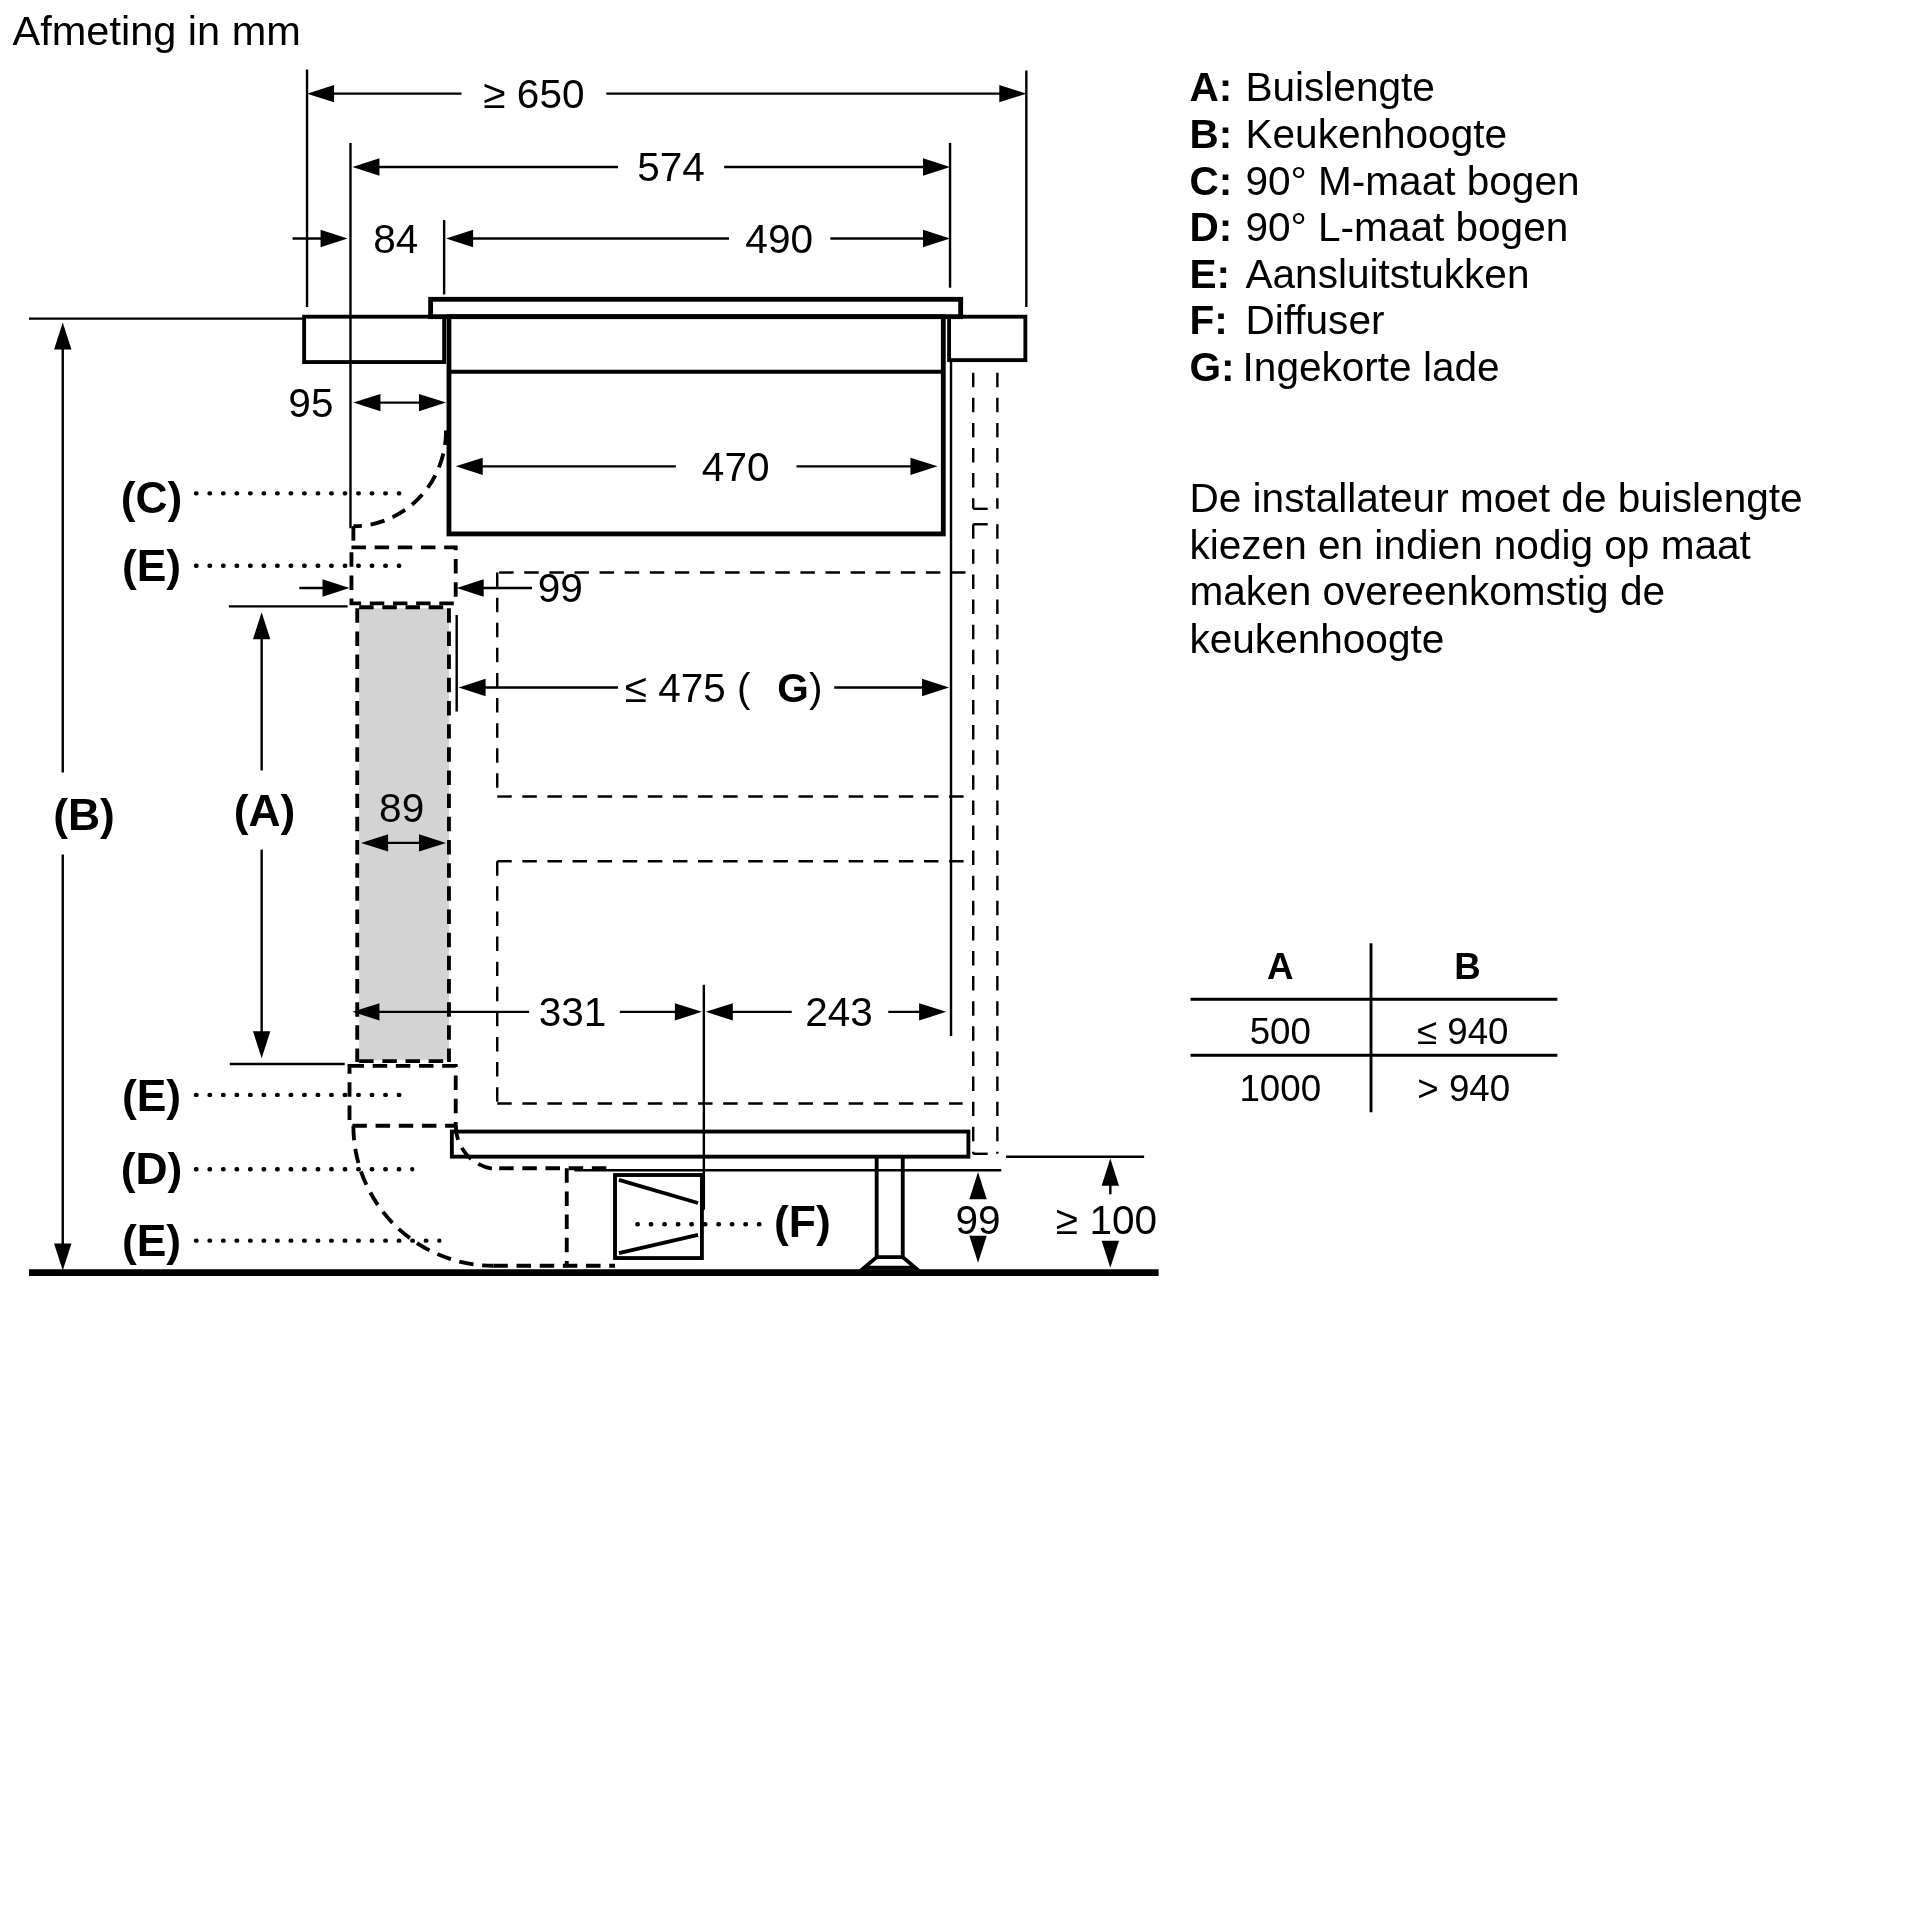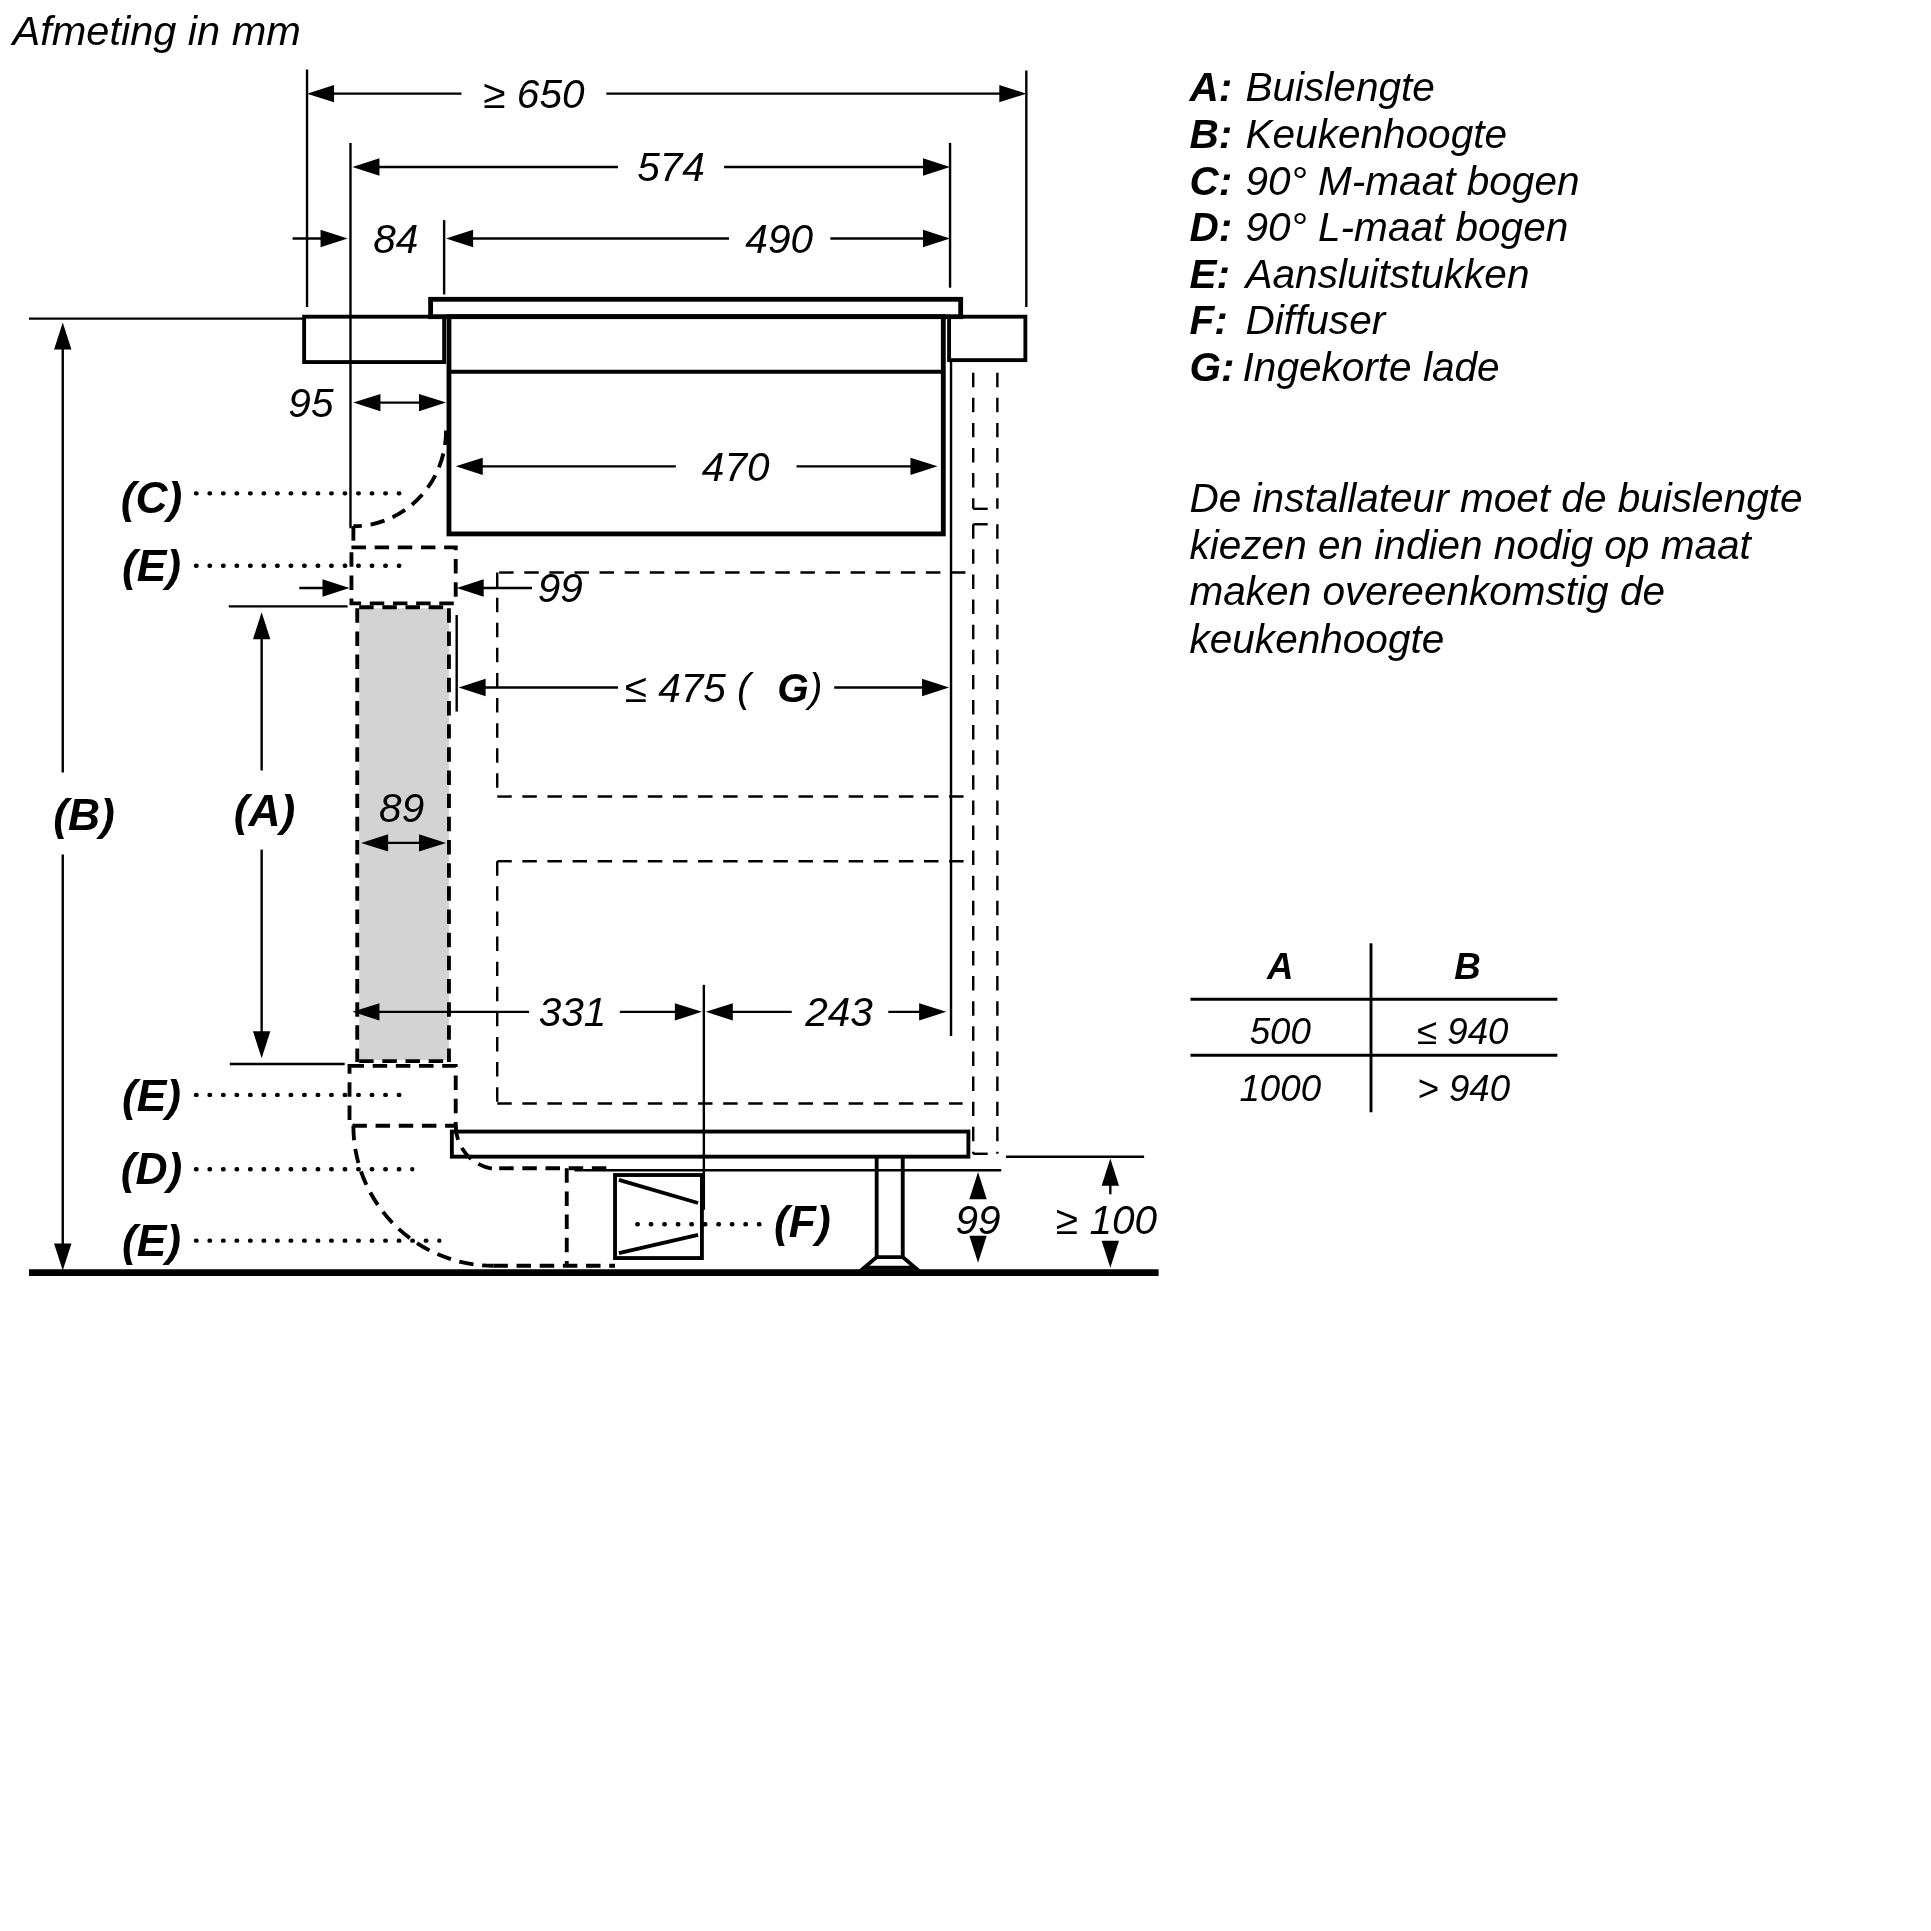--- a/index.html
+++ b/index.html
@@ -1,16 +1,16 @@
 <!DOCTYPE html>
 <html><head>
 <meta charset="utf-8">
 <style>
   html,body{margin:0;padding:0;background:#ffffff;}
-  .page{position:relative;width:1931px;height:1931px;background:#ffffff;overflow:hidden;font-style:italic;}
+  .page{position:relative;width:1931px;height:1931px;background:#ffffff;overflow:hidden;}
   svg{display:block;width:1931px;height:1931px;}
   text{font-family:"Liberation Sans","DejaVu Sans",sans-serif;fill:#000;}
   .t-title{font-size:43px;}
   .t-dim{font-size:42px;}
   .t-lab{font-size:46px;font-weight:bold;}
   .t-leg-k{font-size:42px;font-weight:bold;}
   .t-leg-v{font-size:42px;}
   .t-note{font-size:42px;}
   .t-th{font-size:38px;font-weight:bold;}
   .t-td{font-size:38px;}

